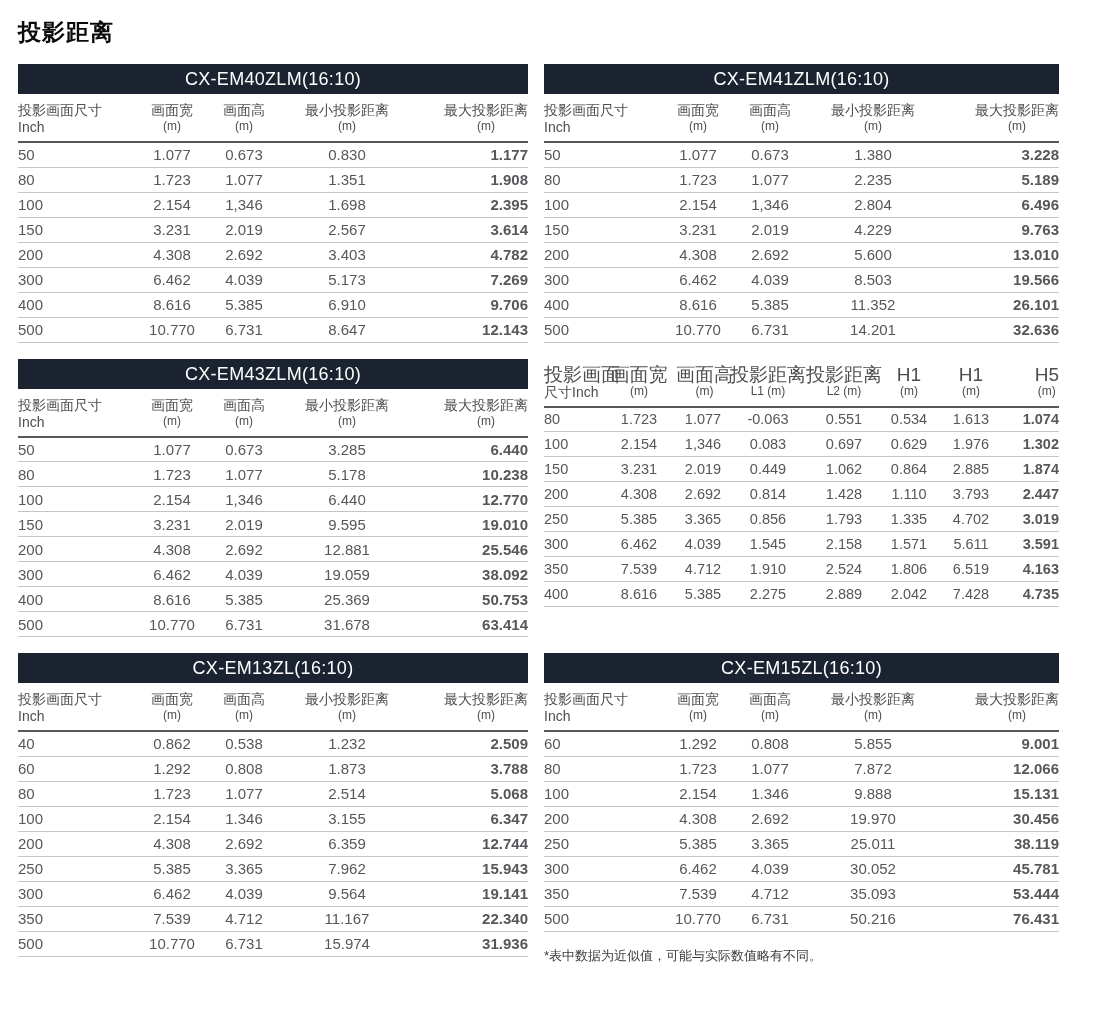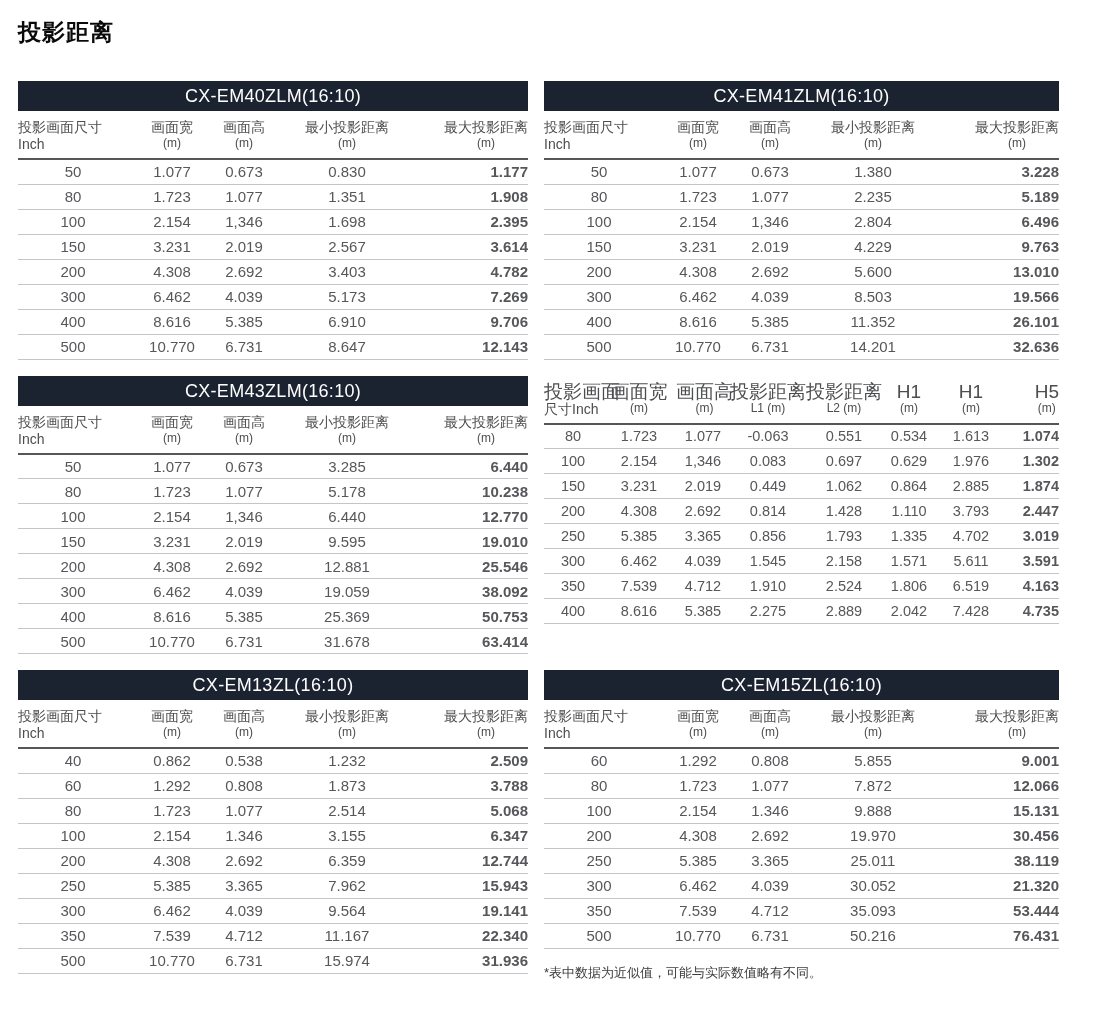--- a/index.html
+++ b/index.html
@@ -16,21 +16,21 @@
   body{
     width:1096px;height:1022px;overflow:hidden;
     font-family:"Liberation Sans","DejaVu Sans",sans-serif;
   }
   .page{padding:14px 18px 0 18px;}
   .page-title{
     font-size:23px;font-weight:700;color:var(--title-text);
     letter-spacing:1px;margin:4px 0 0 0;line-height:28px;
   }
   .grid{
-    margin-top:35px;
+    margin-top:18px;
     display:grid;
     grid-template-columns:510px 515px;
     column-gap:35px;row-gap:21px;
     align-items:start;
     gap:16px;
   }
   .model-bar{
     background:var(--header-bar-bg);
     color:var(--header-bar-text);
     height:30px;line-height:30px;
@@ -50,21 +50,21 @@
   th .l2{font-size:12px;line-height:15px;text-align:center;}
   th.al{text-align:left;}  th.al .l2{text-align:left;font-size:14px;line-height:17px;}
   th.ac{text-align:center;}
   th.ar{text-align:right;}
   tbody td{
     height:25px;padding:0;
     font-size:15px;color:var(--data-text);
     border-bottom:1px solid var(--row-rule);
     white-space:nowrap;
   }
-  td.al{text-align:center;}
+  td.al{text-align:left;}
   td.ac{text-align:center;}
   td.ar{text-align:right;font-weight:bold;}
   .cols8 th .l1{font-size:19px;}
   .cols8 tbody td{font-size:14.5px;}
   .footnote{
     margin-top:15px;
     text-align:left;
     font-size:13px;color:#3b3b3b;
     line-height:17px;
   }
@@ -592,21 +592,21 @@
                   <td class="ac">5.385</td>
                   <td class="ac">3.365</td>
                   <td class="ac">25.011</td>
                   <td class="ar">38.119</td>
                 </tr>
                 <tr>
                   <td class="al">300</td>
                   <td class="ac">6.462</td>
                   <td class="ac">4.039</td>
                   <td class="ac">30.052</td>
-                  <td class="ar">21.320</td>
+                  <td class="ar">45.781</td>
                 </tr>
                 <tr>
                   <td class="al">350</td>
                   <td class="ac">7.539</td>
                   <td class="ac">4.712</td>
                   <td class="ac">35.093</td>
                   <td class="ar">53.444</td>
                 </tr>
                 <tr>
                   <td class="al">500</td>

